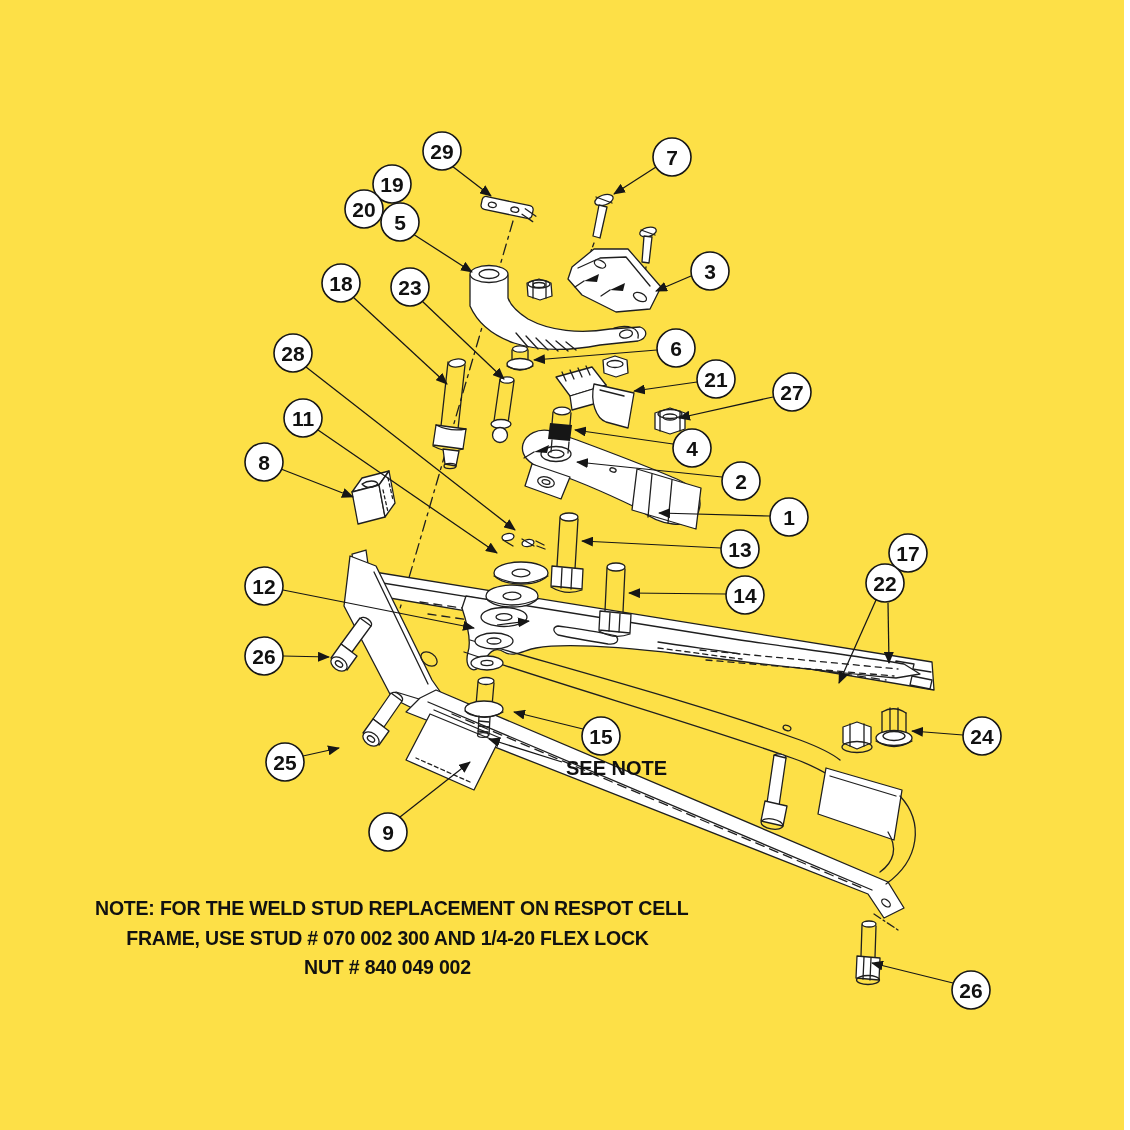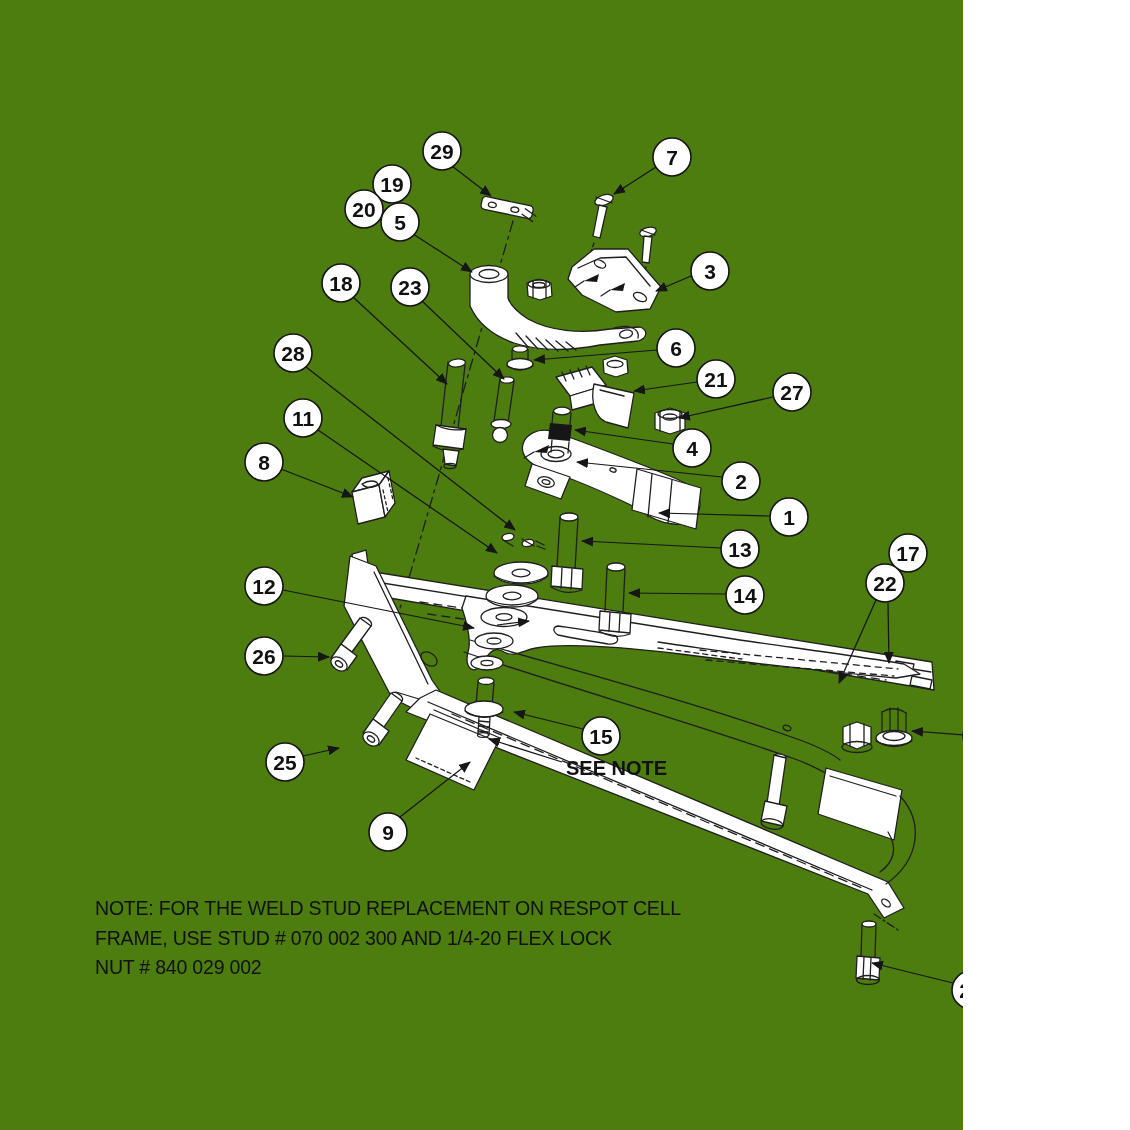--- a/index.html
+++ b/index.html
@@ -1,20 +1,20 @@
 <!DOCTYPE html>
 <html><head>
 <meta charset="utf-8">
 <style>
   html,body{margin:0;padding:0;background:#ffffff;}
-  #stage{position:relative;width:963px;height:1130px;background:#4d7c0f;overflow:hidden;
+  #stage{position:relative;width:1124px;height:1130px;background:#fde047;overflow:hidden;
          font-family:"Liberation Sans", sans-serif;}
   #drawing{position:absolute;left:0;top:0;width:1130px;height:1130px;}
-  .note-block{position:absolute;left:95px;top:894px;width:585px;
-              font-weight:normal;font-size:19.5px;line-height:29.5px;letter-spacing:-0.2px;
+  .note-block{position:absolute;left:95px;top:894px;width:585px;text-align:center;
+              font-weight:bold;font-size:19.5px;line-height:29.5px;letter-spacing:-0.2px;
               color:#111;white-space:nowrap;}
   .art{stroke:#1f1f1f;fill:none;stroke-width:1.3;stroke-linecap:round;stroke-linejoin:round;}
   .artfill{fill:#ffffff;}
   .dark{fill:#161616;stroke:none;}
   .leader{stroke:#161616;stroke-width:1.25;fill:none;}
   .balloon-circle{fill:#ffffff;stroke:#161616;stroke-width:1.6;}
   .balloon-text{font-family:"Liberation Sans", sans-serif;font-weight:bold;font-size:21px;fill:#111;
                 text-anchor:middle;}
   .see-note{font-family:"Liberation Sans", sans-serif;font-weight:bold;font-size:20px;fill:#111;}
 </style>
@@ -442,15 +442,15 @@
 
     <g>
       <line id="see-note-leader" class="leader" marker-end="url(#arr)" x1="562" y1="762" x2="489" y2="739"></line>
       <text id="see-note-text" class="see-note" x="566" y="775">SEE NOTE</text>
     </g>
   </svg>
 
   <div class="note-block">
     <div>NOTE: FOR THE WELD STUD REPLACEMENT ON RESPOT CELL</div>
     <div>FRAME, USE STUD # 070 002 300 AND 1/4-20 FLEX LOCK</div>
-    <div>NUT # 840 029 002</div>
+    <div>NUT # 840 049 002</div>
   </div>
 </div>
 
 </body></html>

